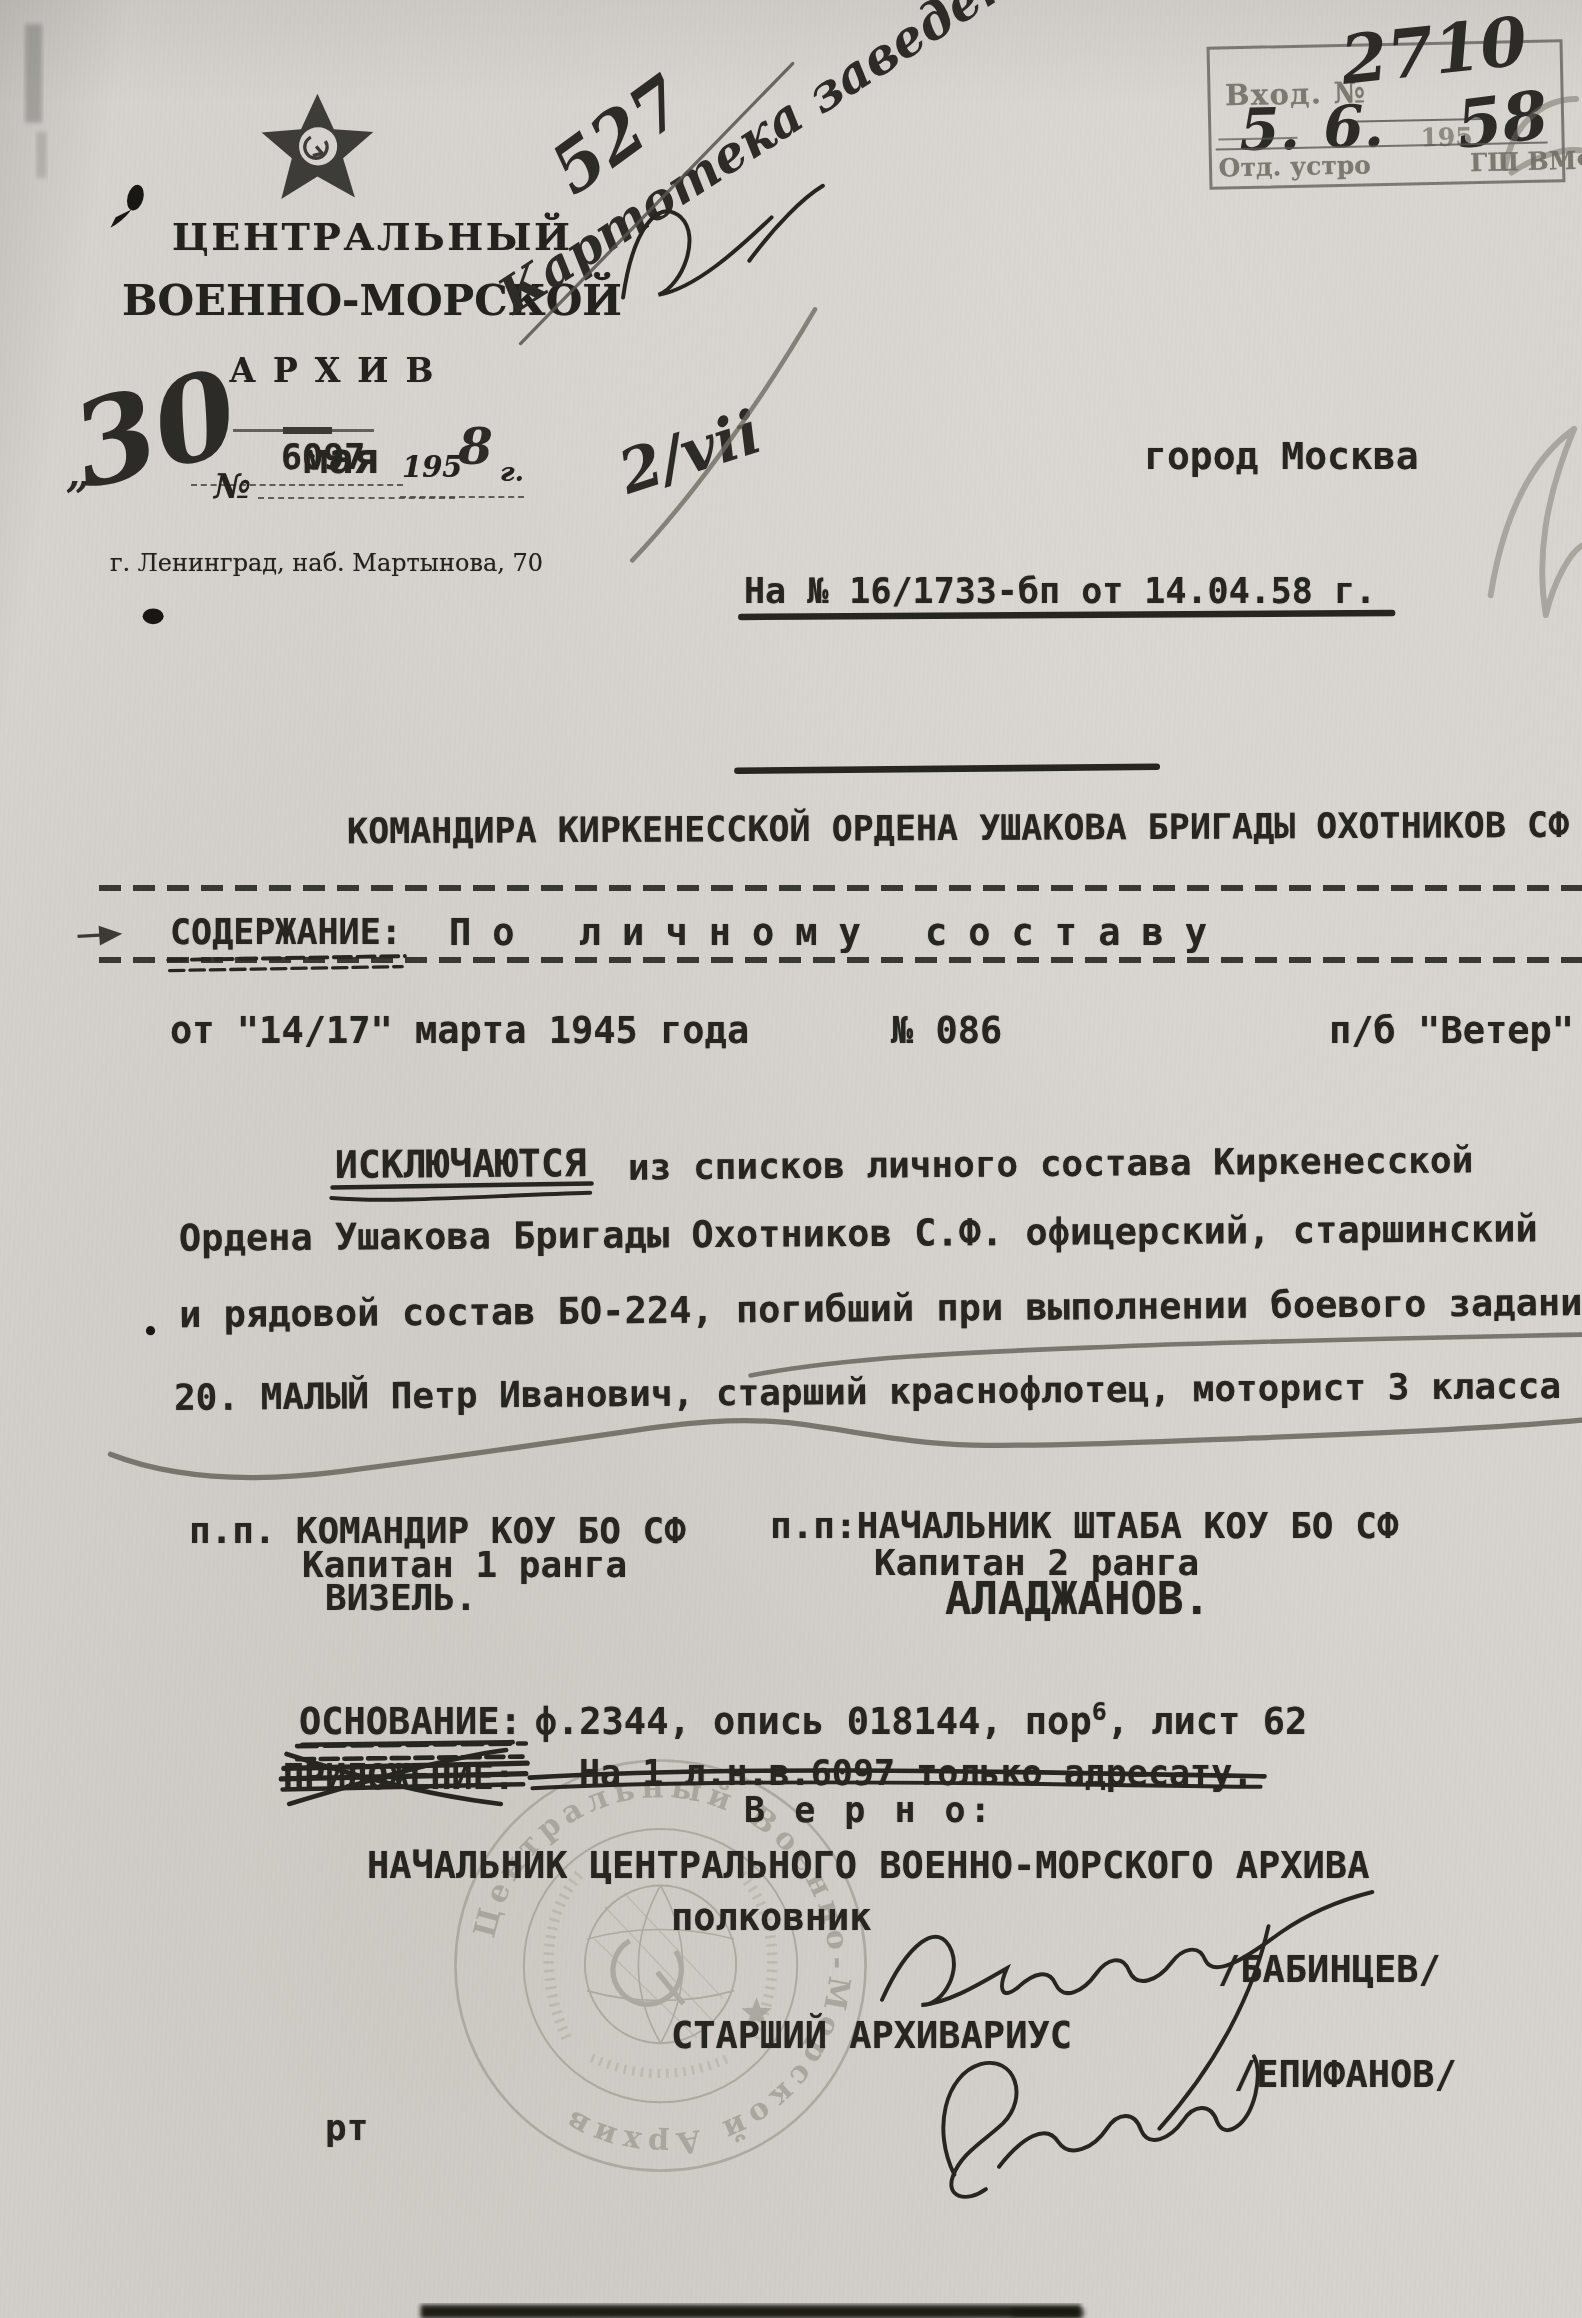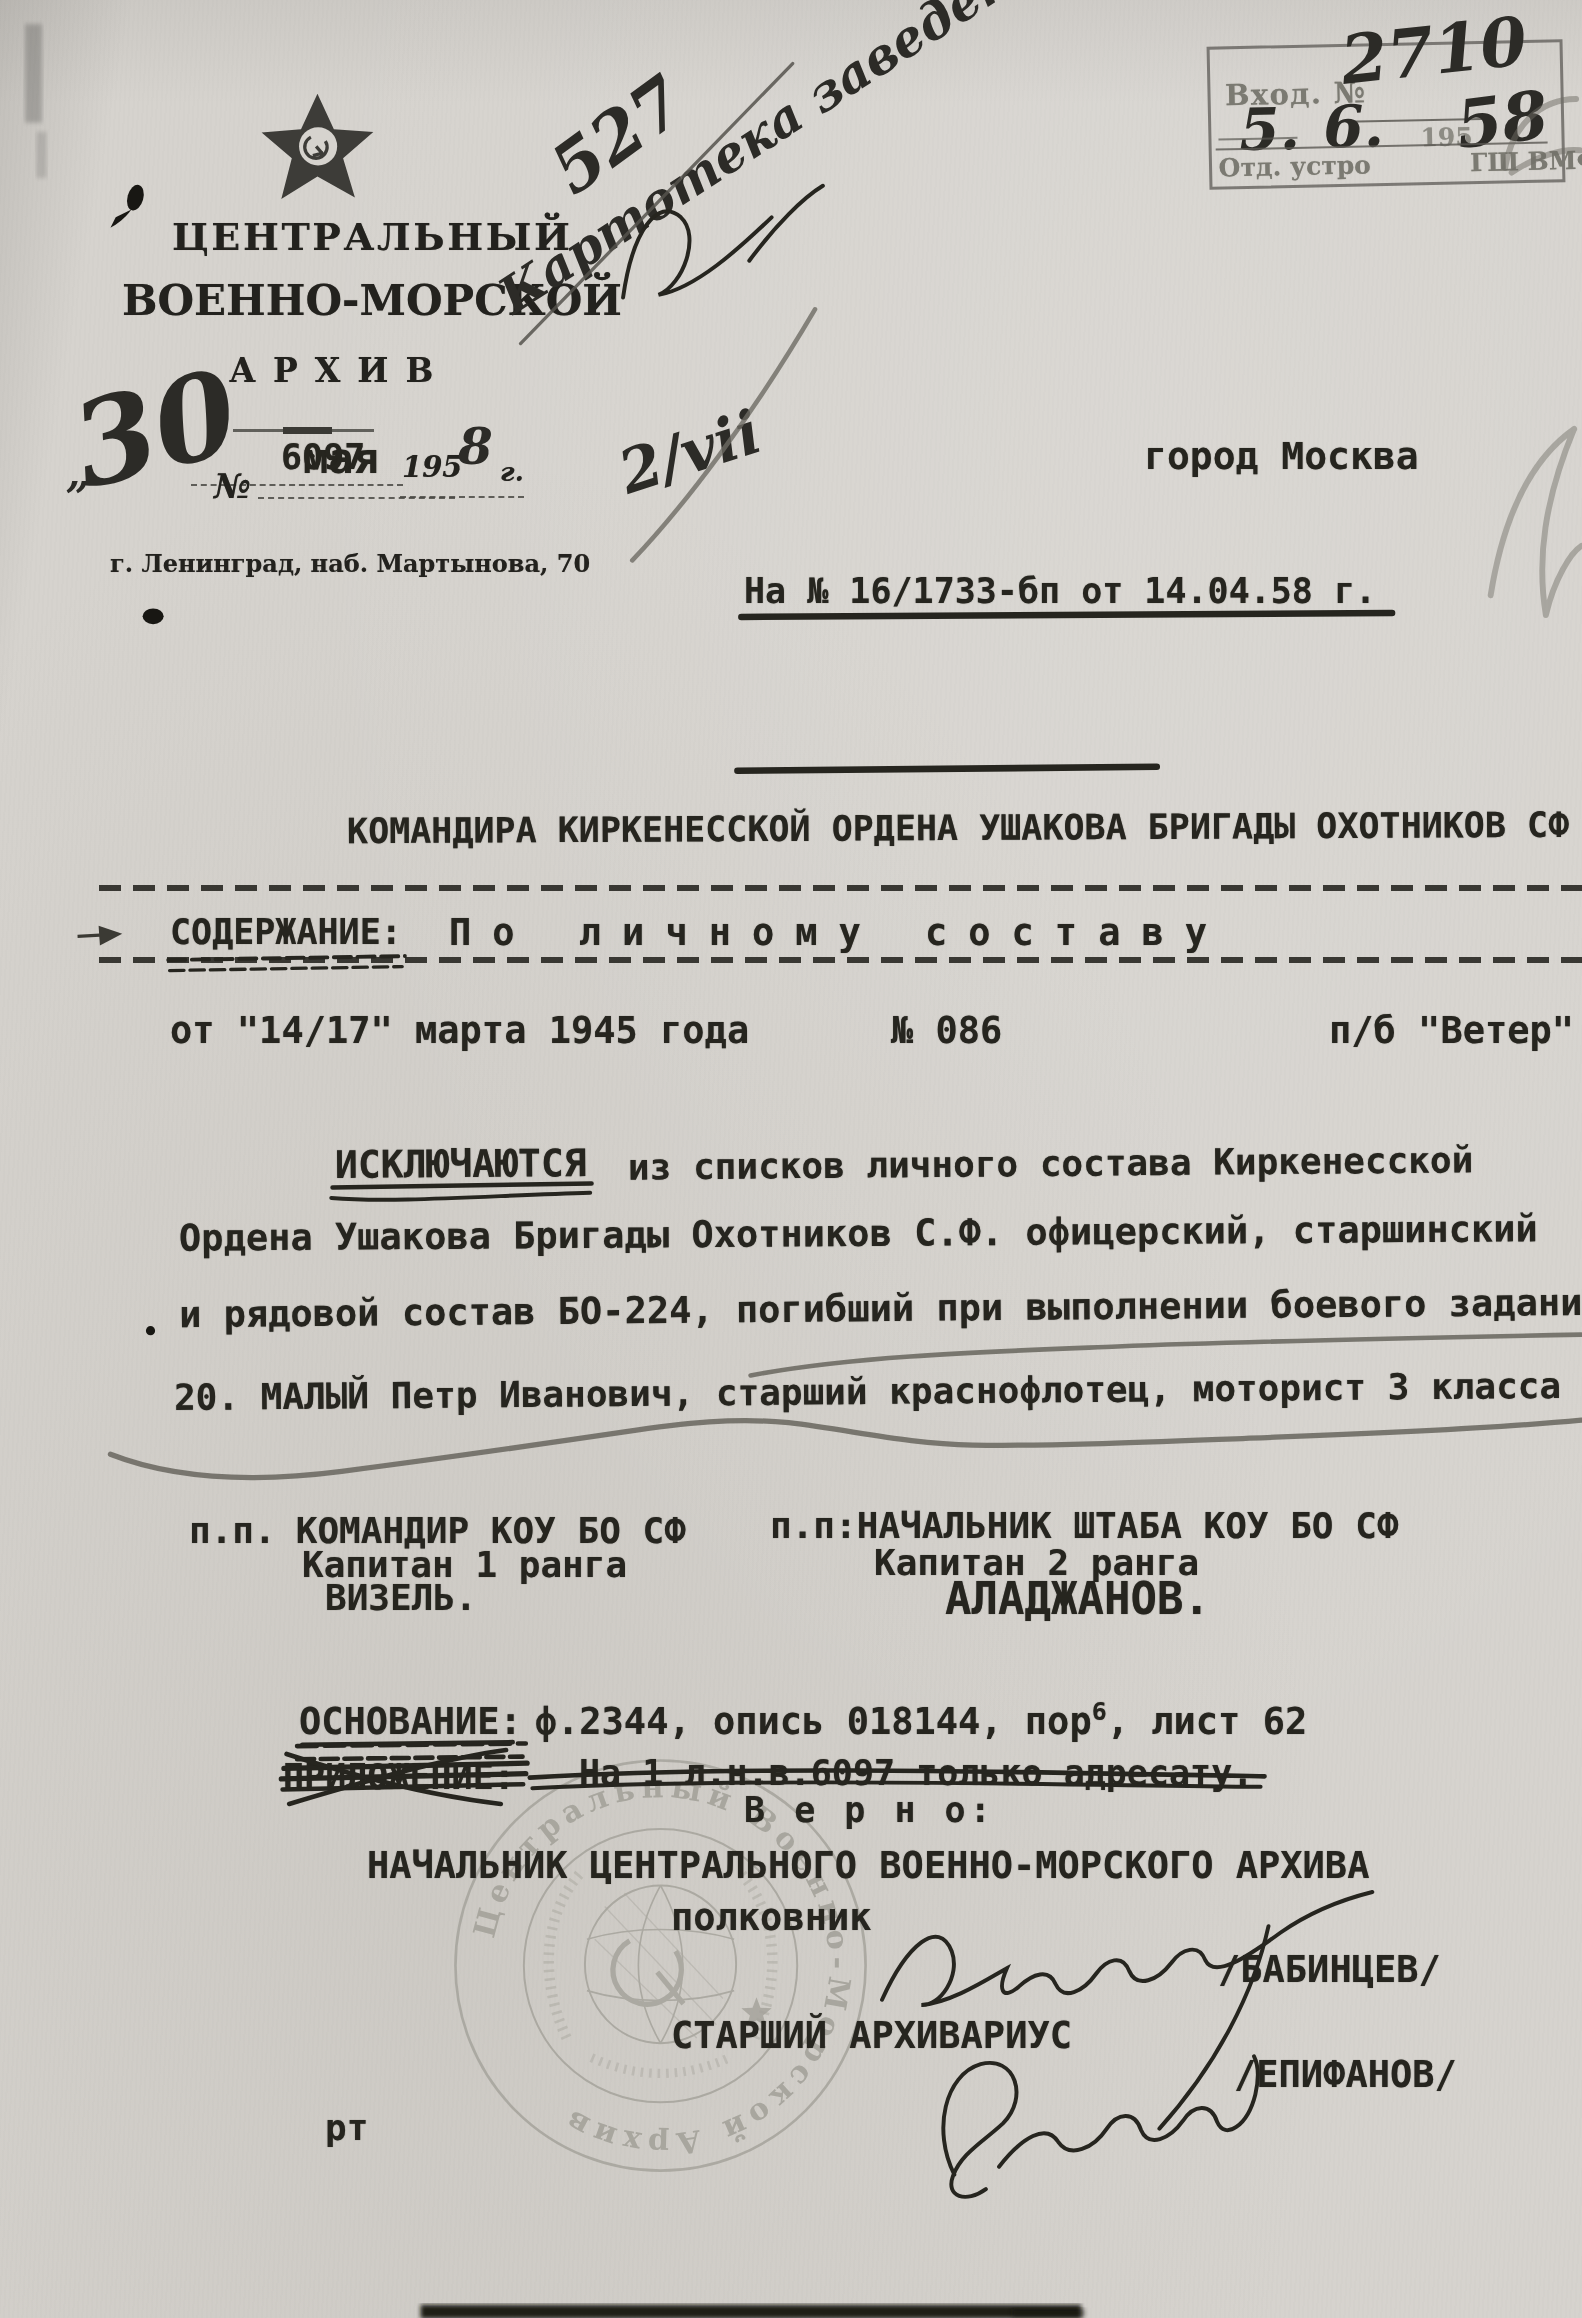--- a/index.html
+++ b/index.html
@@ -73,21 +73,21 @@
   <div class="abs hw" style="left:74px;top:368px;font-size:117px;transform:rotate(-14deg);z-index:3">30</div>
   <div class="abs t" style="left:303px;top:437px;font-size:42px;z-index:2">мая</div>
   <div class="rule" style="left:191px;top:484px;width:212px;z-index:2"></div>
   <div class="abs print it" style="left:402px;top:452px;font-size:29px;z-index:2">195</div>
   <div class="abs hw" style="left:458px;top:421px;font-size:50px;z-index:3">8</div>
   <div class="abs print it" style="left:500px;top:459px;font-size:26px;z-index:2">г.</div>
   <div class="rule" style="left:400px;top:496px;width:124px;z-index:2"></div>
   <div class="abs print it" style="left:214px;top:469px;font-size:34px;z-index:2">№</div>
   <div class="abs t" style="left:281px;top:439px;font-size:35px;z-index:2">6097</div>
   <div class="rule" style="left:258px;top:497px;width:197px;z-index:2"></div>
-  <div class="abs print" style="left:110px;top:551px;font-size:24px;font-weight:700;z-index:2">г. Ленинград, наб. Мартынова, 70</div>
+  <div class="abs print" style="left:110px;top:551px;font-size:24px;font-weight:400;z-index:2">г. Ленинград, наб. Мартынова, 70</div>
 
   <div id="entry-stamp" style="z-index:2">
     <span class="in print gray" style="left:14.5px;top:29px;font-size:29px;letter-spacing:1.3px">Вход. №</span>
     <span class="in" style="left:135px;top:74px;width:148px;border-top:2.6px solid rgba(90,88,82,.85)"></span>
     <span class="in hw" style="left:131px;top:-34px;font-size:67px;transform:rotate(-5deg)">2710</span>
     <span class="in hw" style="left:28px;top:47px;font-size:58px">5.</span>
     <span class="in hw" style="left:112px;top:46px;font-size:58px">6.</span>
     <span class="in" style="left:6.6px;top:89px;width:79px;border-top:2px solid rgba(90,88,82,.7)"></span>
     <span class="in print gray" style="left:209px;top:78px;font-size:25px;opacity:.8">195</span>
     <span class="in hw" style="left:245px;top:37px;font-size:66px;transform:rotate(-6deg)">58</span>

